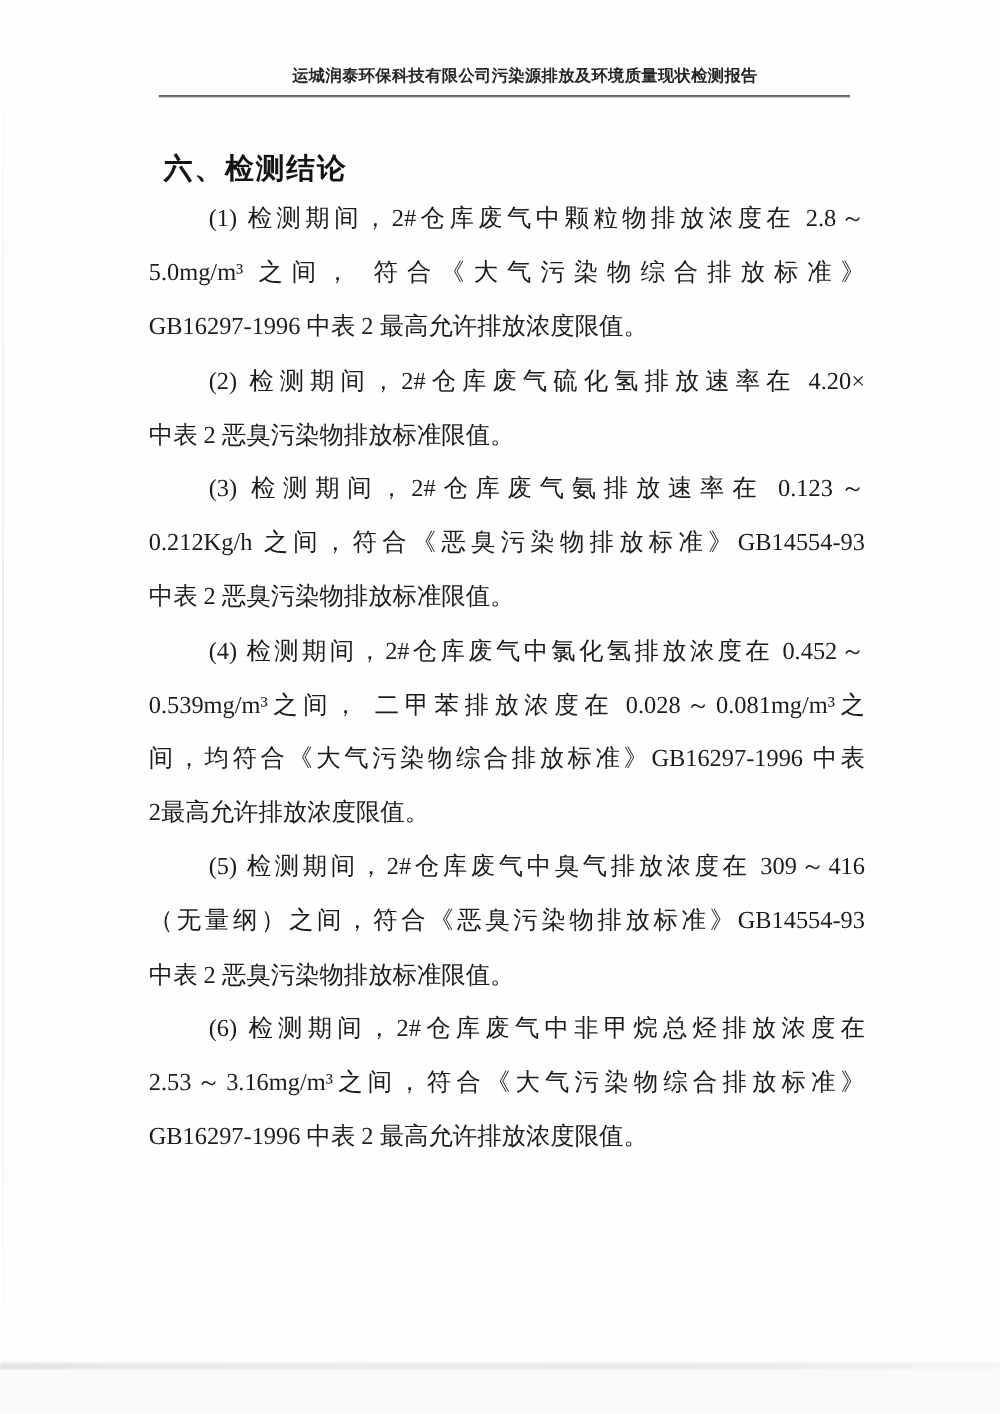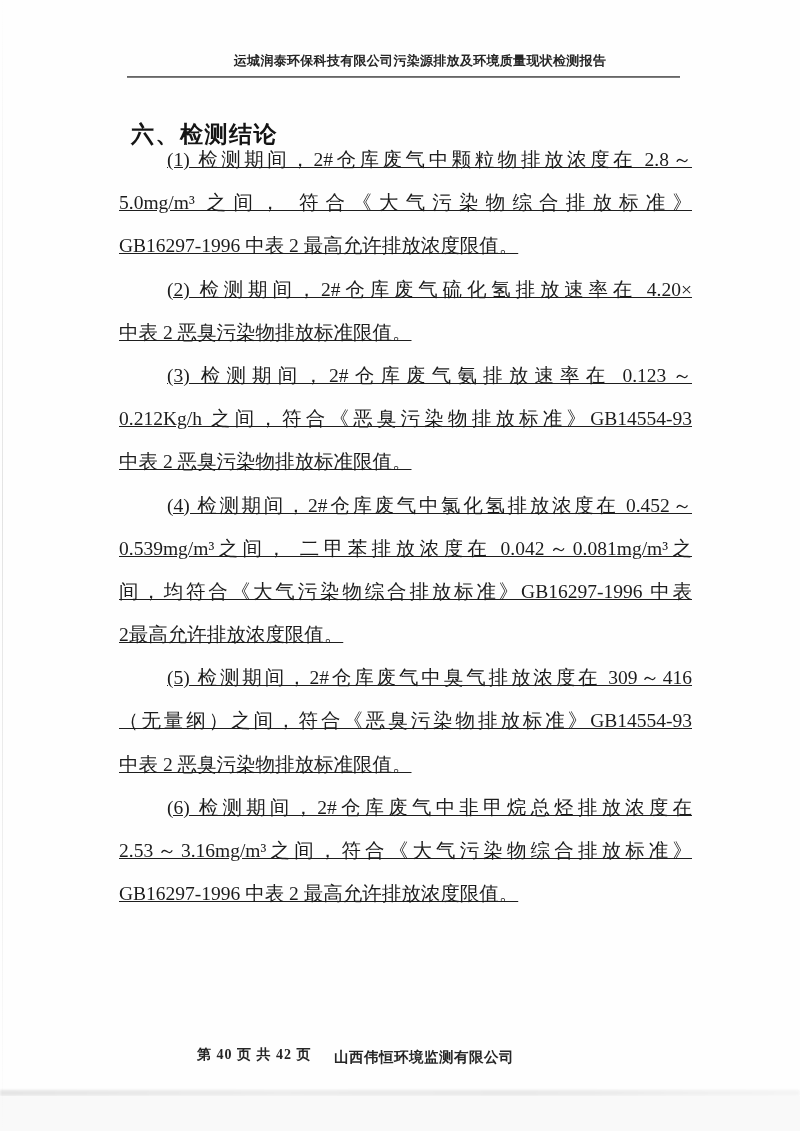--- a/index.html
+++ b/index.html
@@ -40,23 +40,22 @@
     margin: 11px;
     font-size: 23px;
     font-weight: 700;
     letter-spacing: 1.5px;
     color: #141414;
   }
 
   
   .doc-body {
     position: absolute;
-    left: 119px; top: 138px;
+    left: 119px; top: 154px;
     width: 573px;
-    text-decoration: underline;
   }
   .line {
     height: 43.2px;
     line-height: 43.2px;
     font-size: 19.5px;
     color: #1c1c1c;
     text-align: justify;
     overflow: hidden;
     white-space: pre-wrap;
   }
@@ -111,33 +110,29 @@
   <div class="doc-body" id="doc-body">
       <div class="line just indent">(1) 检测期间，2#仓库废气中颗粒物排放浓度在 2.8～</div>
       <div class="line just">5.0mg/m³ 之间， 符合《大气污染物综合排放标准》</div>
       <div class="line">GB16297-1996 中表 2 最高允许排放浓度限值。</div>
       <div class="line just indent">(2) 检测期间，2#仓库废气硫化氢排放速率在 4.20×</div>
       <div class="line">中表 2 恶臭污染物排放标准限值。</div>
       <div class="line just indent">(3) 检测期间，2#仓库废气氨排放速率在 0.123～</div>
       <div class="line just">0.212Kg/h 之间，符合《恶臭污染物排放标准》GB14554-93</div>
       <div class="line">中表 2 恶臭污染物排放标准限值。</div>
       <div class="line just indent">(4) 检测期间，2#仓库废气中氯化氢排放浓度在 0.452～</div>
-      <div class="line just">0.539mg/m³之间， 二甲苯排放浓度在 0.042～0.081mg/m³之</div>
+      <div class="line just">0.539mg/m³之间， 二甲苯排放浓度在 0.028～0.081mg/m³之</div>
       <div class="line just">间，均符合《大气污染物综合排放标准》GB16297-1996 中表</div>
       <div class="line">2最高允许排放浓度限值。</div>
       <div class="line just indent">(5) 检测期间，2#仓库废气中臭气排放浓度在 309～416</div>
       <div class="line just">（无量纲）之间，符合《恶臭污染物排放标准》GB14554-93</div>
       <div class="line">中表 2 恶臭污染物排放标准限值。</div>
       <div class="line just indent">(6) 检测期间，2#仓库废气中非甲烷总烃排放浓度在</div>
       <div class="line just">2.53～3.16mg/m³之间，符合《大气污染物综合排放标准》</div>
       <div class="line">GB16297-1996 中表 2 最高允许排放浓度限值。</div>
     </div>
 
-  <div class="footer">
-    <span class="footer-page">第 40 页 共 42 页</span>
-    <span class="footer-company">山西伟恒环境监测有限公司</span>
-  </div>
 
   <div class="scan-band"></div>
   <div class="scan-bottom"></div>
   <div class="scan-edge-left"></div>
 
 </div>
 
 </body></html>

